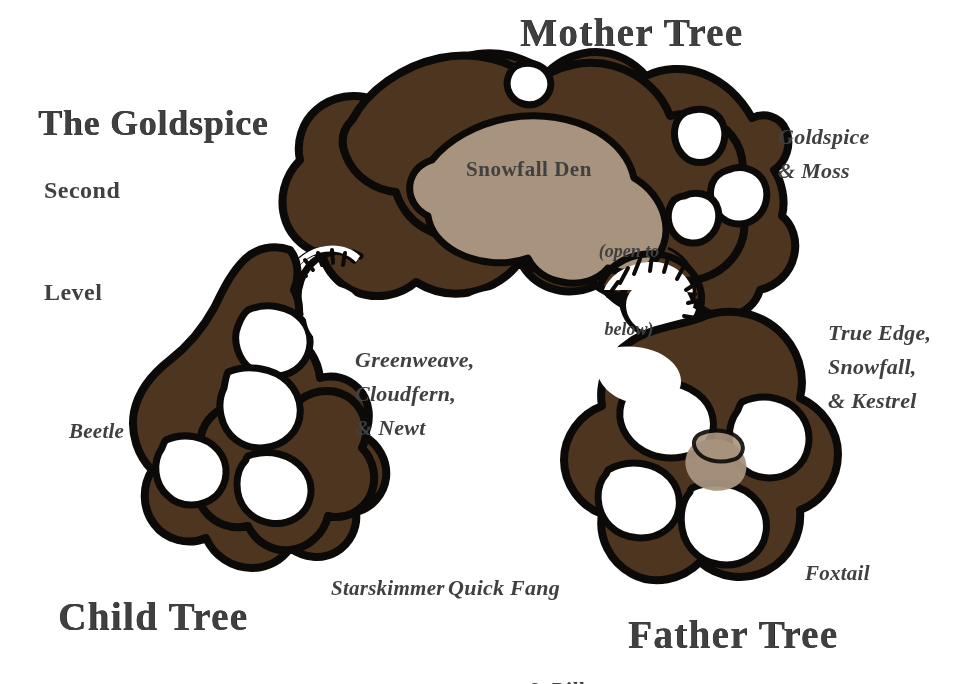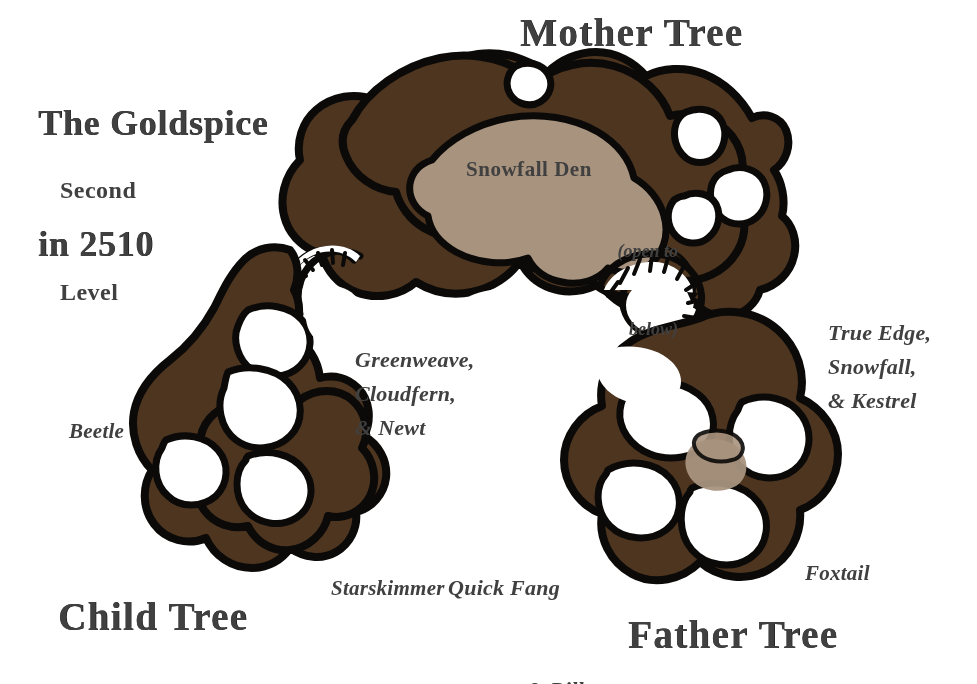--- a/index.html
+++ b/index.html
@@ -72,21 +72,21 @@
     font-weight: 700;
     font-size: 21px;
     letter-spacing: 0.025em;
   }
   .den-note {
     font-family: "Liberation Serif", "DejaVu Serif", serif;
     font-style: italic;
     font-weight: 700;
     font-size: 18px;
     line-height: 1.45;
-    text-align: right;
+    text-align: center;
   }
   .ralign { text-align: right; }
 </style>
 </head>
 <body>
 
 <div id="map-root">
 
   <svg id="map-svg" viewBox="0 0 977 684" xmlns="http://www.w3.org/2000/svg">
 
@@ -367,41 +367,42 @@
       <path d="M700,434
            C 714,428 732,430 740,440
            C 746,448 742,458 732,460
            C 718,464 702,460 696,450
            C 692,444 694,437 700,434 Z" fill="#a8937e" stroke="#0b0a08" stroke-width="4" stroke-linejoin="round" opacity="0.9"></path>
     </g>
   </svg>
 
   <div class="lbl title-main" style="left:38px; top:22px;">
     <div>The Goldspice</div>
-    <div>in 2510</div>
   </div>
 
-  <div class="lbl title-sub" style="left:60px; top:105px;">
+  <div class="lbl title-sub" style="left:44px; top:105px;">
     <div>Second</div>
     <div>Level</div>
   </div>
 
   <div class="lbl display" style="left:520px; top:10px;">Mother Tree</div>
 
   <div class="lbl display" style="left:628px; top:612px;">Father Tree</div>
 
   <div class="lbl display" style="left:58px; top:594px;">Child Tree</div>
 
   <div class="lbl den-name" style="left:466px; top:157px;">Snowfall Den</div>
 
   <div class="lbl den-note" style="left:580px; top:186px; width:98px;">
     <div>(open to</div>
     <div>below)</div>
   </div>
 
+  <div class="lbl clan" style="left:778px; top:120px;">Goldspice
+&amp; Moss</div>
 
   <div class="lbl clan" style="left:355px; top:343px;">Greenweave,
 Cloudfern,
 &amp; Newt</div>
 
   <div class="lbl clan" style="left:828px; top:316px;">True Edge,
 Snowfall,
 &amp; Kestrel</div>
 
   <div class="lbl clan" style="left:448px; top:503px; width:136px;">

